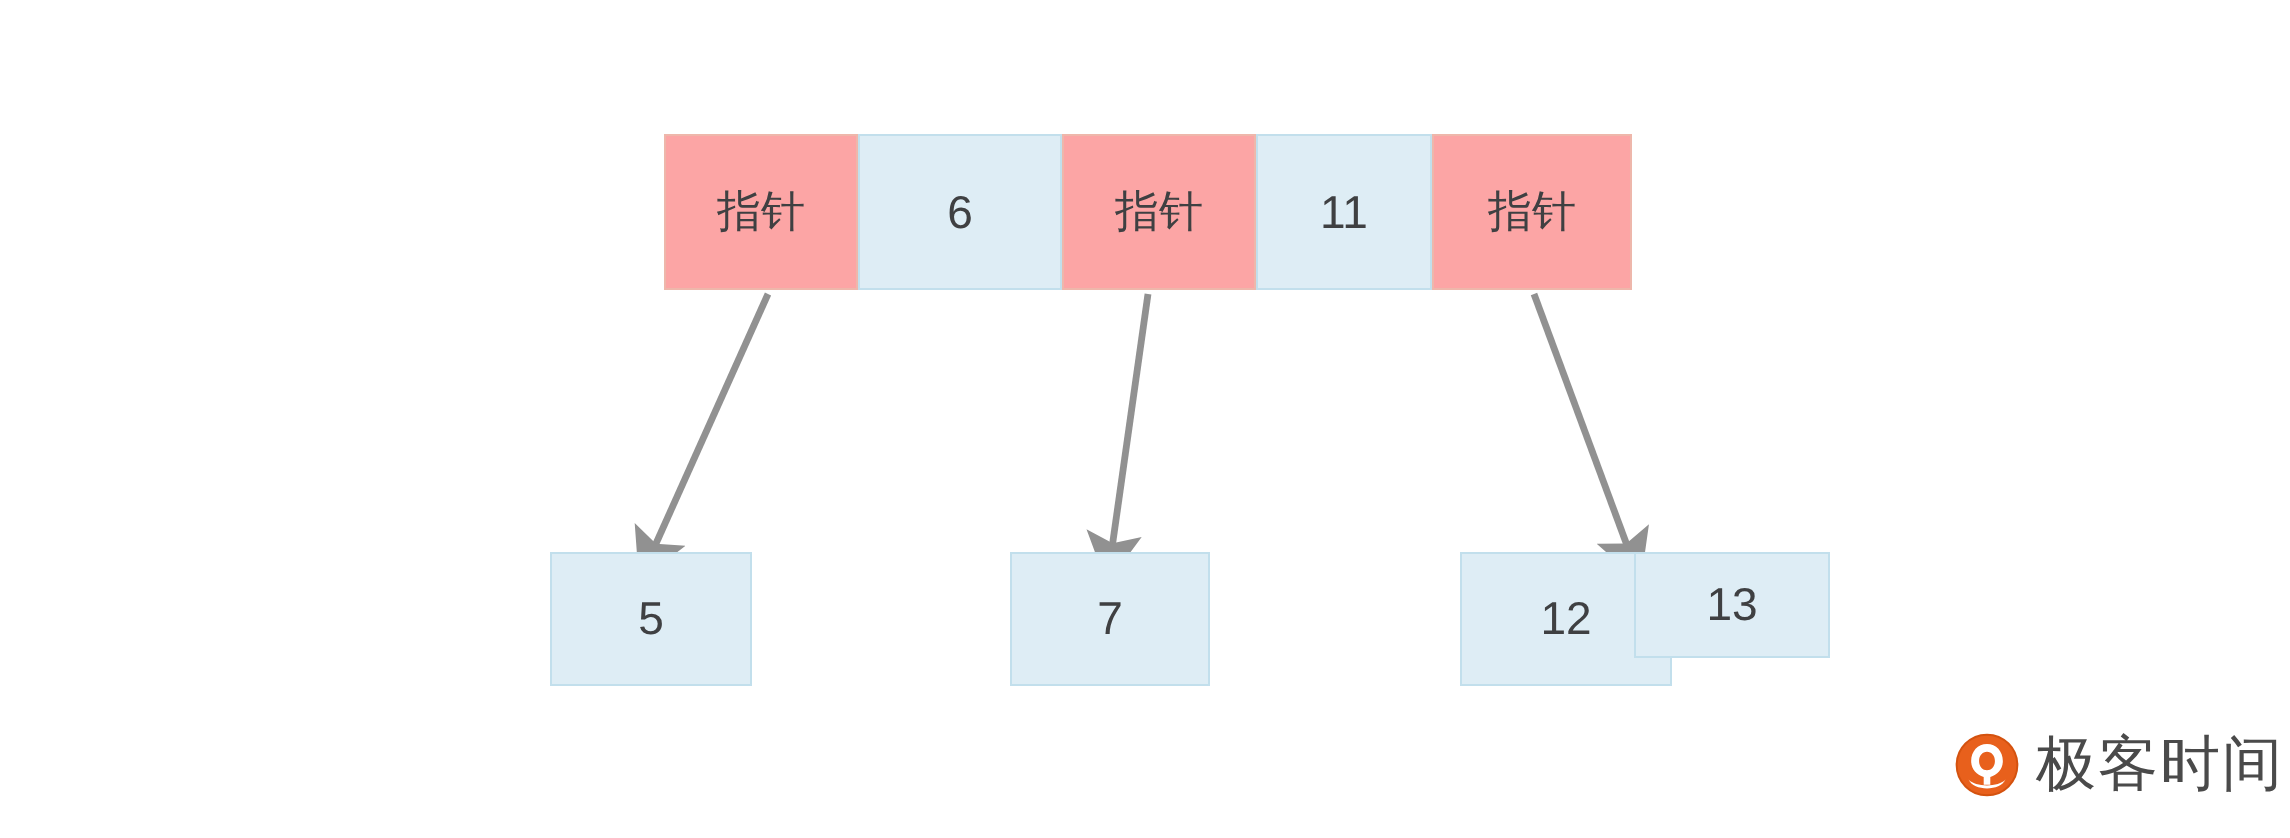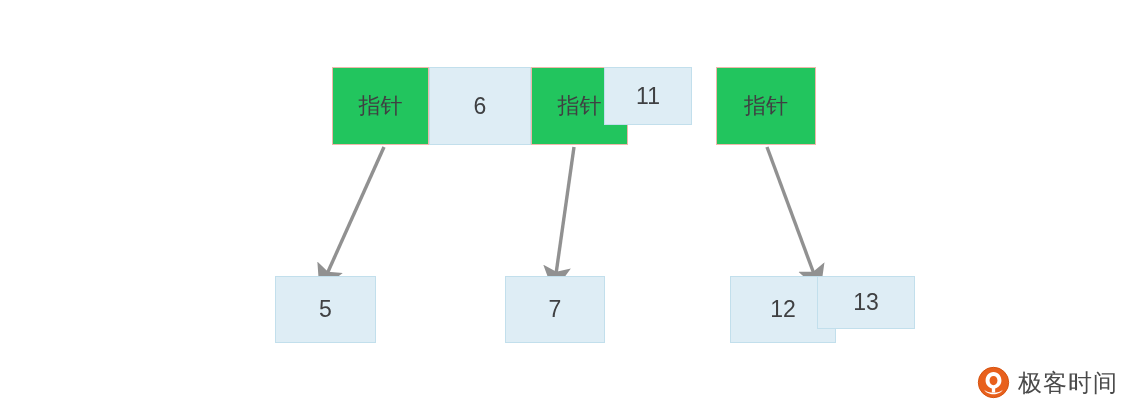--- a/index.html
+++ b/index.html
@@ -31,21 +31,21 @@
   .cell {
     position: absolute;
     box-sizing: border-box;
     display: flex;
     align-items: center;
     justify-content: center;
     color: #3f4042;
     line-height: 1;
   }
   .cell-pointer {
-    background: #22c55e;
+    background: #fca5a5;
     border: 1.6px solid #eeb7ab;
     font-size: 22px;
   }
   .cell-key {
     background: #deedf5;
     border: 1.6px solid #c2dfec;
     font-size: 23px;
   }
   .cell-leaf {
     background: #deedf5;
@@ -55,21 +55,21 @@
   
   #watermark {
     position: absolute;
     left: 977px;
     top: 366px;
     display: flex;
     align-items: center;
     gap: 8px;
   }
   #watermark .wm-text {
-    font-size: 24px;
+    font-size: 30px;
     color: #4a4a4a;
     letter-spacing: 1px;
     line-height: 1;
     white-space: nowrap;
   }
   #watermark .wm-logo {
     width: 33px;
     height: 33px;
     flex: 0 0 33px;
   }
@@ -89,21 +89,21 @@
         <line x1="384" y1="147" x2="327" y2="274" stroke="#919191" stroke-width="3.4" marker-end="url(#ah)"></line>
         <line x1="574" y1="147" x2="556" y2="274" stroke="#919191" stroke-width="3.4" marker-end="url(#ah)"></line>
         <line x1="767" y1="147" x2="814" y2="274" stroke="#919191" stroke-width="3.4" marker-end="url(#ah)"></line>
       </g>
   </svg>
 
   <div id="nodes">
       <div class="cell cell-pointer" style="left: 332px; top: 67px; width: 97px; height: 78px;">指针</div>
       <div class="cell cell-key" style="left: 429px; top: 67px; width: 102px; height: 78px;">6</div>
       <div class="cell cell-pointer" style="left: 531px; top: 67px; width: 97px; height: 78px;">指针</div>
-      <div class="cell cell-key" style="left: 604px; top: 67px; width: 88px; height: 58px;">11</div>
+      <div class="cell cell-key" style="left: 628px; top: 67px; width: 88px; height: 78px;">11</div>
       <div class="cell cell-pointer" style="left: 716px; top: 67px; width: 100px; height: 78px;">指针</div>
       <div class="cell cell-leaf" style="left: 275px; top: 276px; width: 101px; height: 67px;">5</div>
       <div class="cell cell-leaf" style="left: 505px; top: 276px; width: 100px; height: 67px;">7</div>
       <div class="cell cell-leaf" style="left: 730px; top: 276px; width: 106px; height: 67px;">12</div>
       <div class="cell cell-leaf" style="left: 817px; top: 276px; width: 98px; height: 53px;">13</div>
     </div>
 
   <div id="watermark">
     <svg class="wm-logo" viewBox="0 0 100 100">
       <circle cx="50" cy="50" r="46" fill="#e8601c"></circle>

